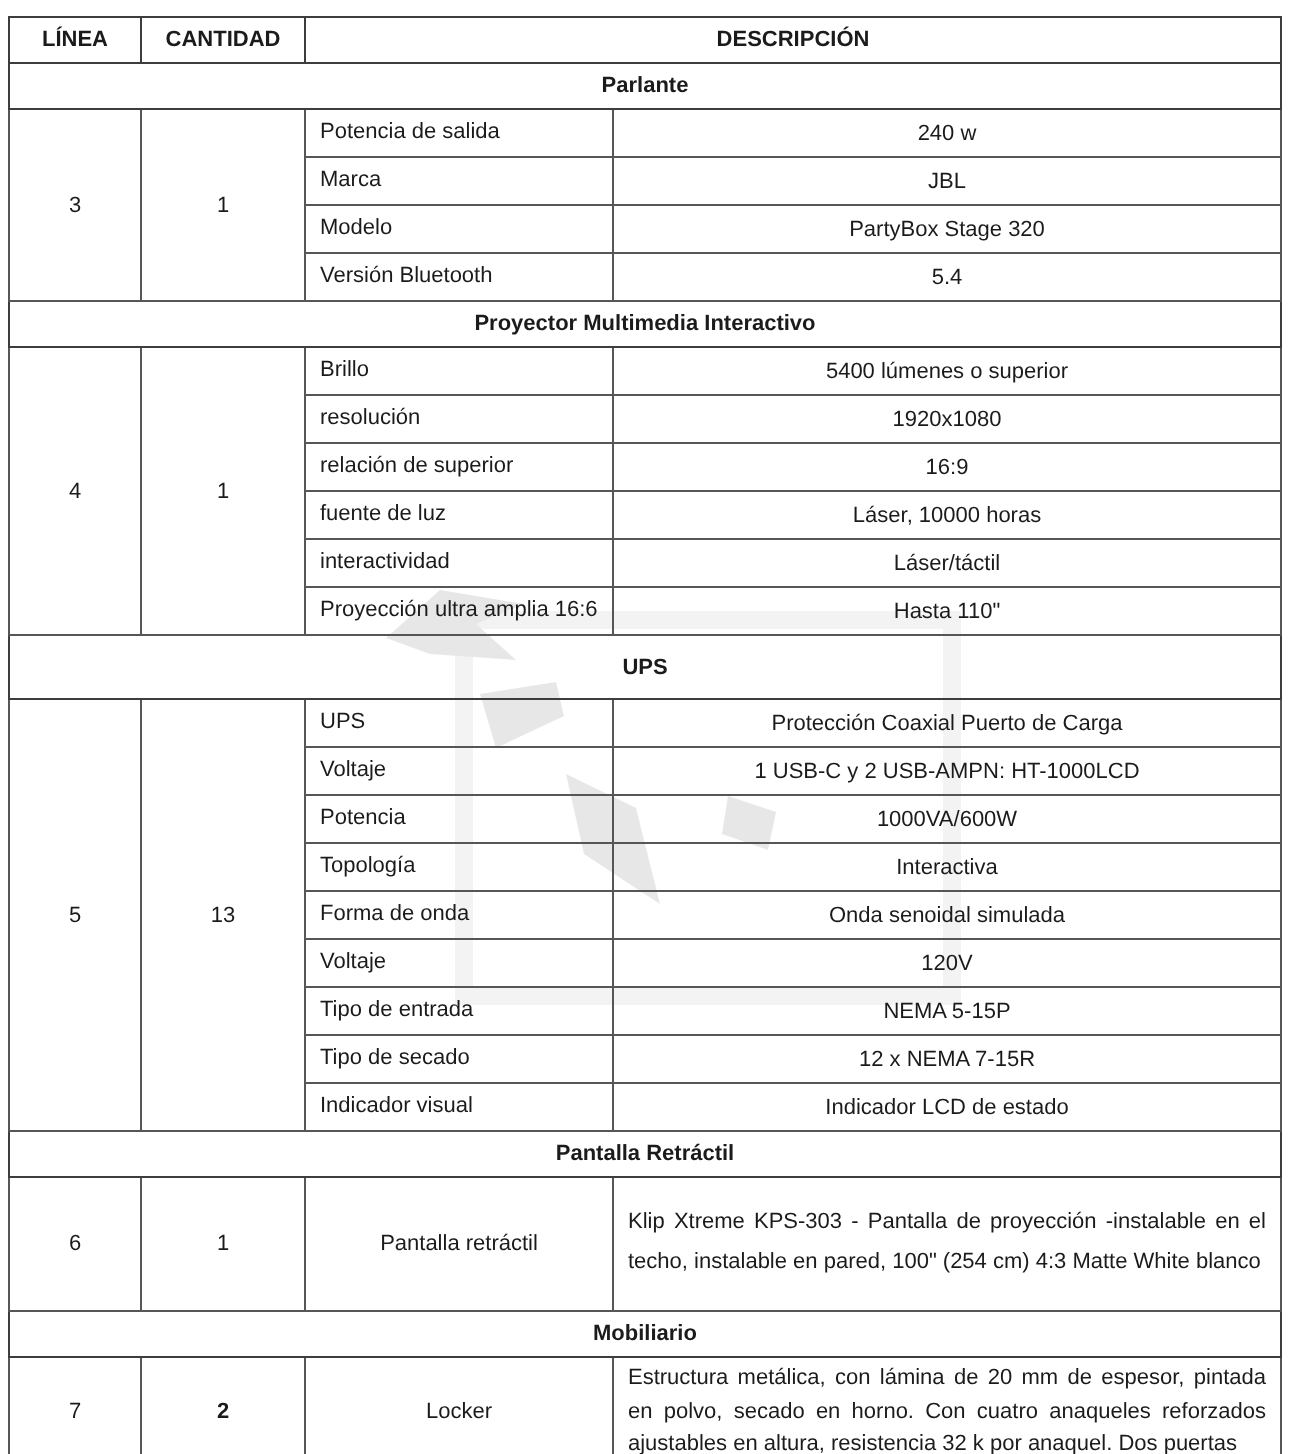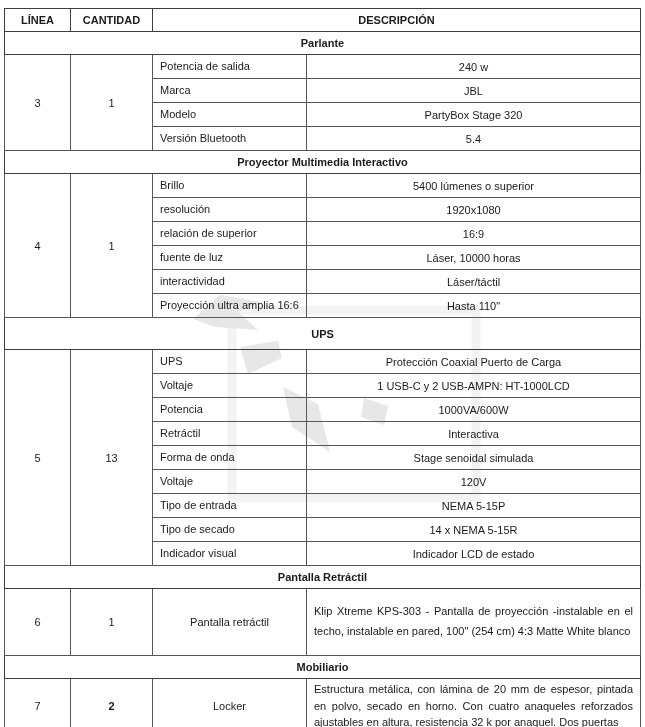--- a/index.html
+++ b/index.html
@@ -160,38 +160,38 @@
       </tr>
       <tr class="spec-row">
         <td class="spec-label">Voltaje</td>
         <td class="spec-value">1 USB-C y 2 USB-AMPN: HT-1000LCD</td>
       </tr>
       <tr class="spec-row">
         <td class="spec-label">Potencia</td>
         <td class="spec-value">1000VA/600W</td>
       </tr>
       <tr class="spec-row">
-        <td class="spec-label">Retráctil</td>
+        <td class="spec-label">Topología</td>
         <td class="spec-value">Interactiva</td>
       </tr>
       <tr class="spec-row">
         <td class="spec-label">Forma de onda</td>
-        <td class="spec-value">Stage senoidal simulada</td>
+        <td class="spec-value">Onda senoidal simulada</td>
       </tr>
       <tr class="spec-row">
         <td class="spec-label">Voltaje</td>
         <td class="spec-value">120V</td>
       </tr>
       <tr class="spec-row">
         <td class="spec-label">Tipo de entrada</td>
         <td class="spec-value">NEMA 5-15P</td>
       </tr>
       <tr class="spec-row">
         <td class="spec-label">Tipo de secado</td>
-        <td class="spec-value">14 x NEMA 5-15R</td>
+        <td class="spec-value">12 x NEMA 7-15R</td>
       </tr>
       <tr class="spec-row">
         <td class="spec-label">Indicador visual</td>
         <td class="spec-value">Indicador LCD de estado</td>
       </tr>
       <tr class="section-row section-3">
         <td class="section-title" colspan="4">Pantalla Retráctil</td>
       </tr>
       <tr class="single-row single-3">
         <td class="num-cell">6</td>

